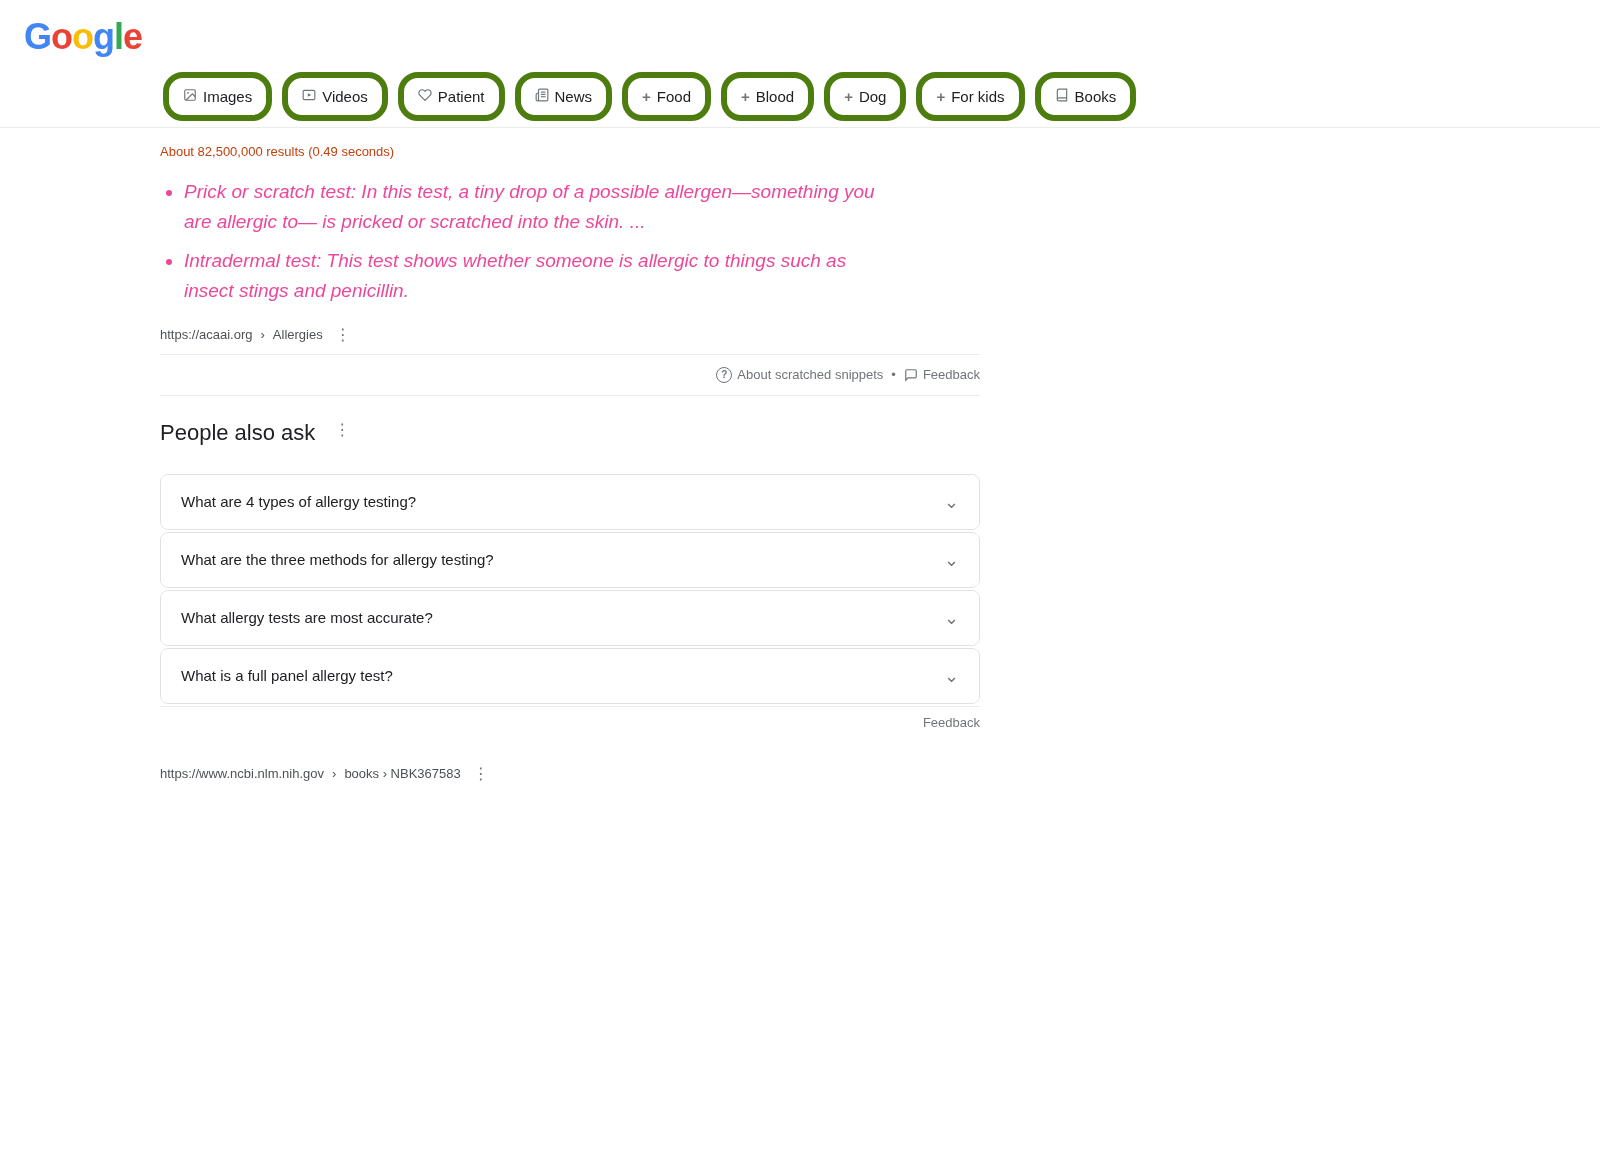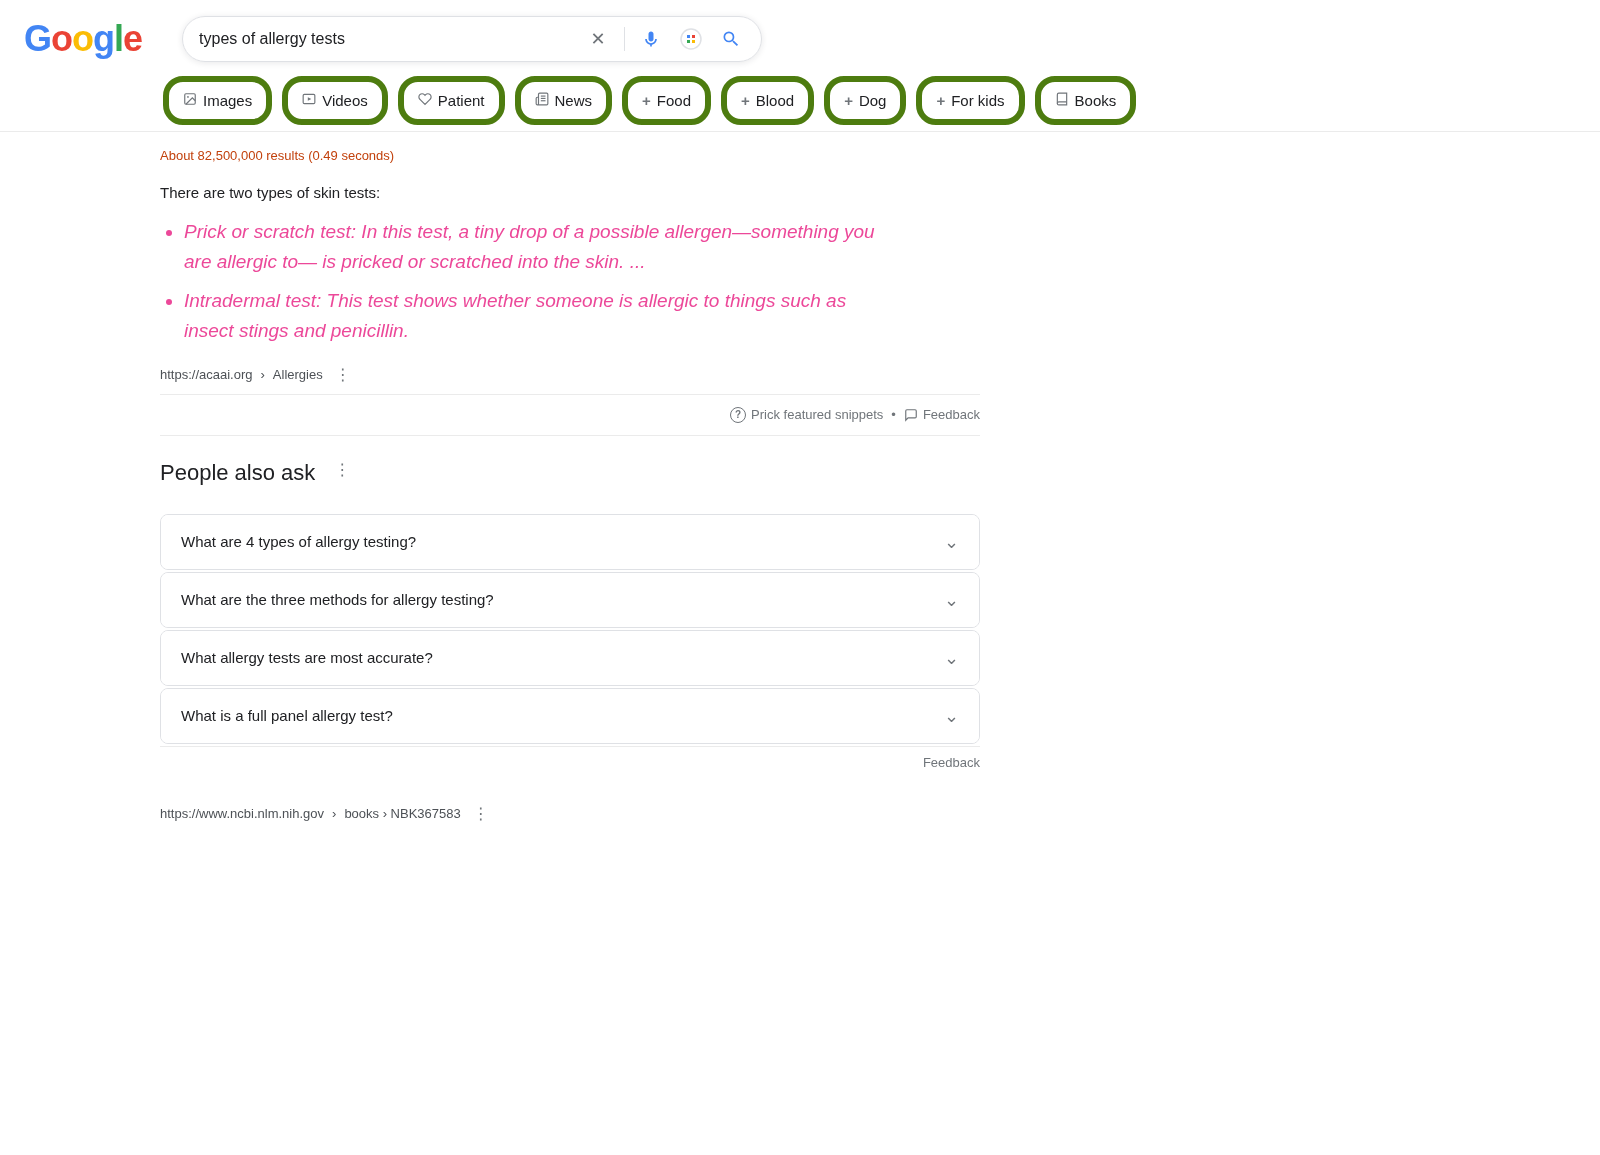--- a/index.html
+++ b/index.html
@@ -8,21 +8,21 @@
       background: #fff;
       color: #202124;
       font-size: 14px;
     }
 
     
     .header {
       display: flex;
       align-items: center;
       padding: 16px 24px 8px 24px;
-      gap: 32px;
+      gap: 20px;
     }
 
     .google-logo {
       font-size: 36px;
       font-weight: bold;
       letter-spacing: -1px;
       white-space: nowrap;
       margin-right: 8px;
     }
     .logo-g { color: #4285F4; }
@@ -260,47 +260,20 @@
       font-weight: bold;
     }
   </style>
 </head>
 <body>
 
 <div class="header">
   <div class="google-logo">
     <span class="logo-g">G</span><span class="logo-o1">o</span><span class="logo-o2">o</span><span class="logo-g2">g</span><span class="logo-l">l</span><span class="logo-e">e</span>
   </div>
-  <div class="search-bar">
-    <input class="search-input" type="text" value="types of allergy tests" style="">
-    <div class="search-icon-group">
-      <span class="icon-btn x-icon">✕</span>
-      <div class="divider-v"></div>
-      <span class="icon-btn mic-icon">
-        <svg viewBox="0 0 24 24" fill="none" xmlns="http://www.w3.org/2000/svg">
-          <path d="M12 15c1.66 0 3-1.34 3-3V6c0-1.66-1.34-3-3-3S9 4.34 9 6v6c0 1.66 1.34 3 3 3z" fill="#4285F4"></path>
-          <path d="M17 12c0 2.76-2.24 5-5 5s-5-2.24-5-5H5c0 3.53 2.61 6.43 6 6.92V21h2v-2.08c3.39-.49 6-3.39 6-6.92h-2z" fill="#4285F4"></path>
-        </svg>
-      </span>
-      <span class="icon-btn">
-        <svg width="24" height="24" viewBox="0 0 24 24" xmlns="http://www.w3.org/2000/svg">
-          <circle cx="12" cy="12" r="10" fill="none" stroke="#dfe1e5" stroke-width="1.5"></circle>
-          <path d="M8 8h3v3H8z" fill="#4285F4"></path>
-          <path d="M13 8h3v3h-3z" fill="#EA4335"></path>
-          <path d="M8 13h3v3H8z" fill="#34A853"></path>
-          <path d="M13 13h3v3h-3z" fill="#FBBC05"></path>
-        </svg>
-      </span>
-      <span class="icon-btn search-btn">
-        <svg width="20" height="20" viewBox="0 0 24 24" fill="#4285F4">
-          <path d="M15.5 14h-.79l-.28-.27A6.471 6.471 0 0 0 16 9.5 6.5 6.5 0 1 0 9.5 16c1.61 0 3.09-.59 4.23-1.57l.27.28v.79l5 4.99L20.49 19l-4.99-5zm-6 0C7.01 14 5 11.99 5 9.5S7.01 5 9.5 5 14 7.01 14 9.5 11.99 14 9.5 14z"></path>
-        </svg>
-      </span>
-    </div>
-  </div>
 </div>
 
 <nav class="nav-tabs">
   <a class="nav-tab">
     <span>
       <svg width="14" height="14" viewBox="0 0 24 24" fill="#70757a">
           <rect x="3" y="3" width="18" height="18" rx="2" ry="2" fill="none" stroke="#70757a" stroke-width="2"></rect>
           <circle cx="8.5" cy="8.5" r="1.5" fill="#70757a"></circle>
           <polyline points="21 15 16 10 5 21" fill="none" stroke="#70757a" stroke-width="2"></polyline>
         </svg>
@@ -359,37 +332,36 @@
         </svg>
     </span>
     <span>Books</span>
   </a>
 </nav>
 
 <div class="results">
   <div class="results-count">About 82,500,000 results (0.49 seconds)</div>
 
   <div class="featured-snippet">
-    <p class="snippet-text">There are two types of skin tests:</p>
     <ul class="snippet-list">
       <li>Prick or scratch test: In this test, a tiny drop of a possible allergen—something you are allergic to— is pricked or scratched into the skin. ...</li>
       <li>Intradermal test: This test shows whether someone is allergic to things such as insect stings and penicillin.</li>
     </ul>
     <div class="source-line">
       <span class="source-url">https://acaai.org</span>
       <span class="source-breadcrumb">›</span>
       <span class="source-breadcrumb">Allergies</span>
       <span class="three-dot-btn">⋮</span>
     </div>
   </div>
 
   <div class="snippet-footer">
     <span class="snippet-footer-item">
       <span class="help-circle">?</span>
-      <span>Prick featured snippets</span>
+      <span>About scratched snippets</span>
     </span>
     <span class="dot-sep">•</span>
     <span class="snippet-footer-item">
       <svg width="14" height="14" viewBox="0 0 24 24" fill="none" stroke="#70757a" stroke-width="2">
           <path d="M21 15a2 2 0 0 1-2 2H7l-4 4V5a2 2 0 0 1 2-2h14a2 2 0 0 1 2 2z"></path>
         </svg>
       <span>Feedback</span>
     </span>
   </div>
 

